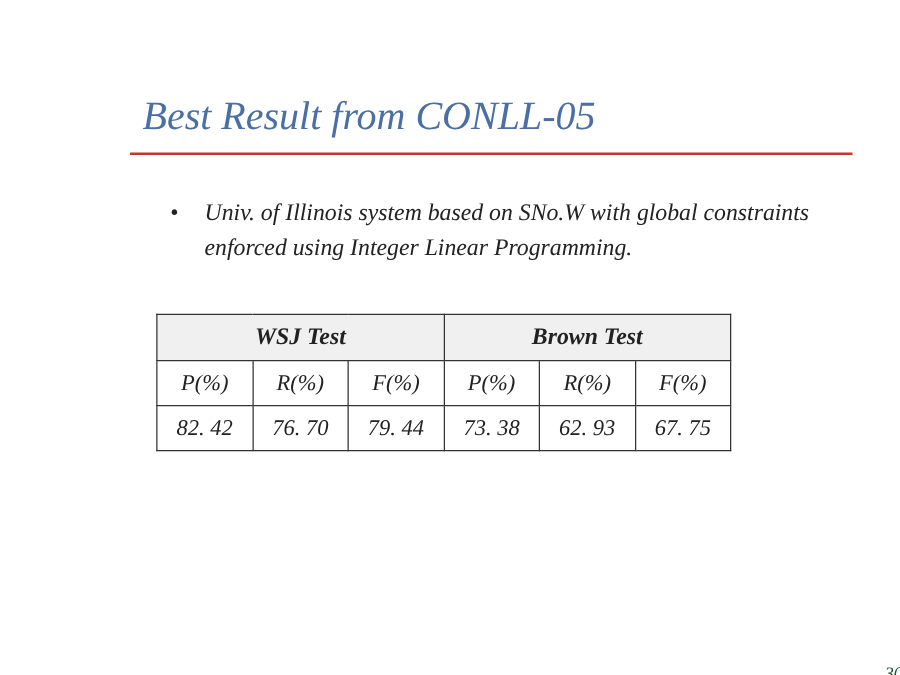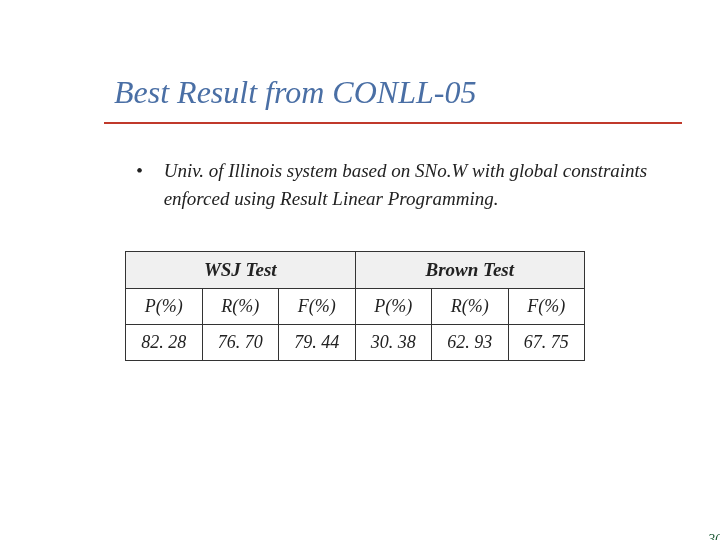--- a/index.html
+++ b/index.html
@@ -104,21 +104,21 @@
 <body>
 
 <div class="slide">
 
   <h1 class="title">Best Result from CONLL-05</h1>
   <div class="title-divider"></div>
 
   <div class="bullet-section">
     <div class="bullet-text">
       <span class="bullet-dot">•</span>
-      <span>Univ. of Illinois system based on SNo.W with global constraints enforced using Result Linear Programming.</span>
+      <span>Univ. of Illinois system based on SNo.W with global constraints enforced using Integer Linear Programming.</span>
     </div>
   </div>
 
   <div class="table-container">
     <table>
       <thead>
         <tr class="header-row">
           <th colspan="3">WSJ Test</th>
           <th colspan="3">Brown Test</th>
         </tr>
@@ -126,24 +126,24 @@
           <th>P(%)</th>
           <th>R(%)</th>
           <th>F(%)</th>
           <th>P(%)</th>
           <th>R(%)</th>
           <th>F(%)</th>
         </tr>
       </thead>
       <tbody>
         <tr class="data-row">
-          <td>82. 28</td>
+          <td>82. 42</td>
           <td>76. 70</td>
           <td>79. 44</td>
-          <td>30. 38</td>
+          <td>73. 38</td>
           <td>62. 93</td>
           <td>67. 75</td>
         </tr>
       </tbody>
     </table>
   </div>
 
   <div class="page-number">30</div>
 
 </div>

